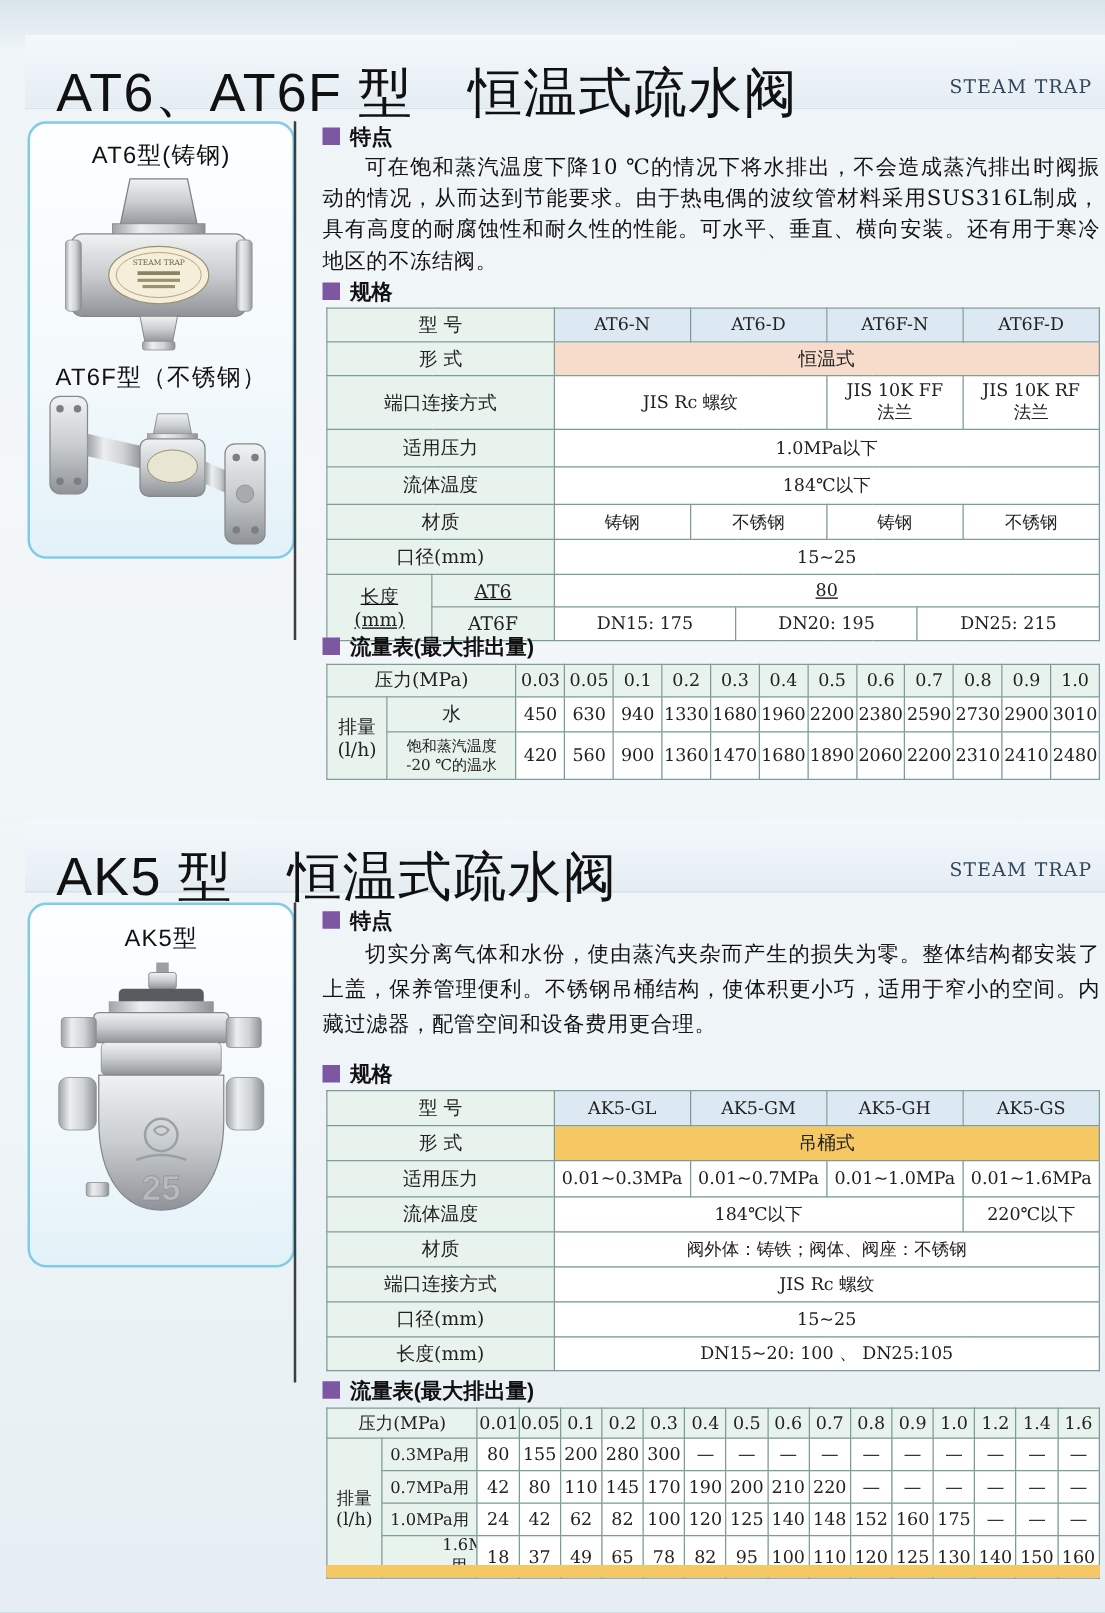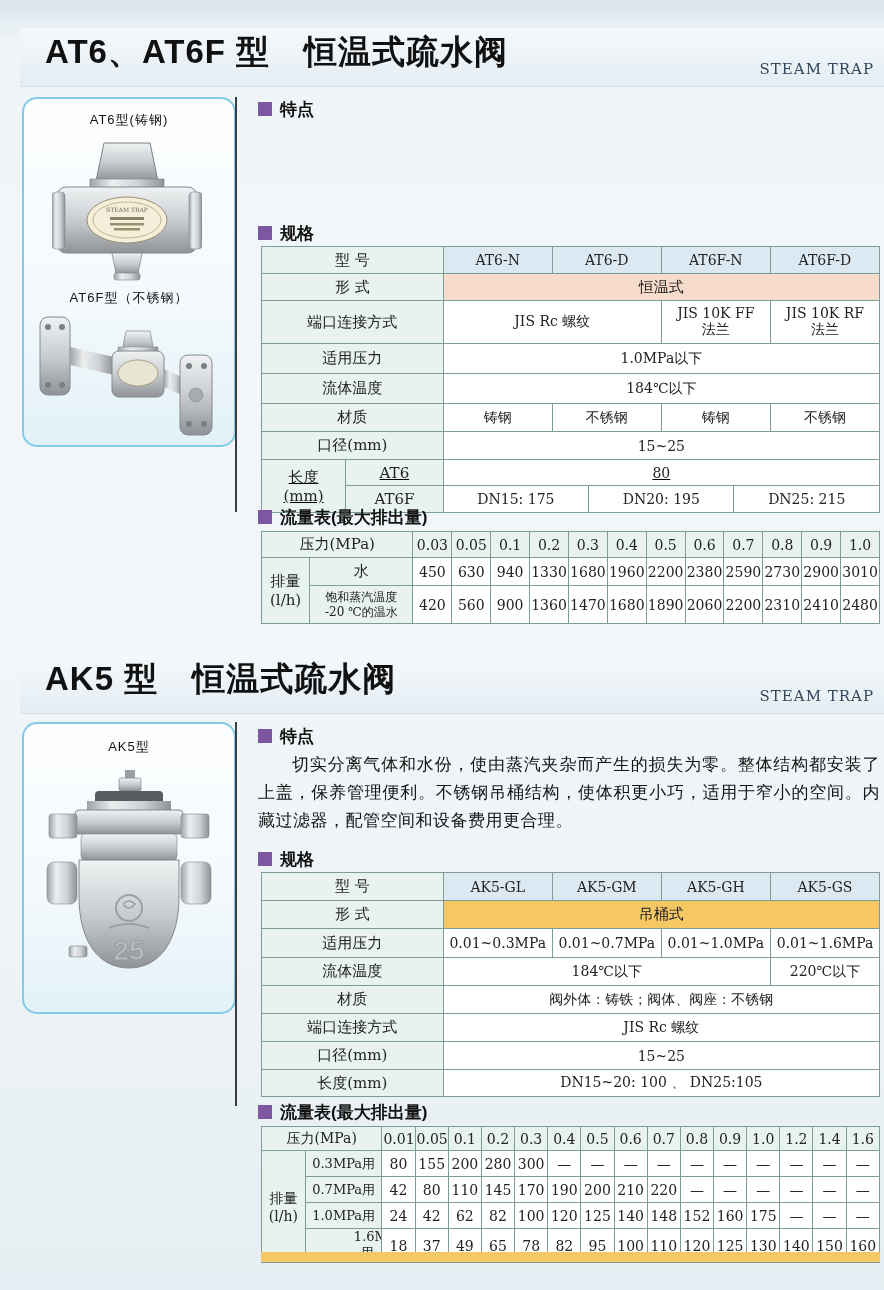--- a/index.html
+++ b/index.html
@@ -13,37 +13,37 @@
     background:linear-gradient(180deg,#d8e4eb 0%,#eef4f7 3%,#f3f7f9 30%,#eef4f7 70%,#e6eef3 100%);
   }
   .abs{position:absolute;}
   
   .titlebar{
     left:20px;width:864px;height:58px;
     background:linear-gradient(180deg,#f4f8fb 0%,#ebf2f7 60%,#e4edf3 100%);
     box-shadow:0 1px 0 rgba(120,150,170,.25);
   }
   .title{
-    position:absolute;left:25px;top:2px;
-    font-size:33px;font-weight:bold;color:#111;letter-spacing:1px;
+    position:absolute;left:25px;top:18px;
+    font-size:43px;font-weight:normal;color:#111;letter-spacing:1px;
     font-family:"Liberation Sans",sans-serif;white-space:nowrap;
   }
   .steamtrap{
     position:absolute;right:10px;bottom:8px;
     font-family:"DejaVu Serif",serif;font-size:15px;color:#33475c;letter-spacing:1px;
   }
   
   .imgbox{
     left:22px;width:210px;
     border:2px solid #82cbe6;border-radius:15px;
     background:linear-gradient(180deg,#fdfeff 0%,#f3f9fc 60%,#e2f1f8 100%);
   }
   .imglabel{
     position:absolute;left:0;width:100%;text-align:center;
-    font-size:13px;color:#111;letter-spacing:1px;font-family:"Liberation Sans",sans-serif;
+    font-size:19px;color:#111;letter-spacing:1px;font-family:"Liberation Sans",sans-serif;
   }
   .vline{width:2px;background:#3a3f44;left:235px;}
   
   .sechead{height:20px;font-size:17px;font-weight:bold;color:#111;line-height:20px;white-space:nowrap;}
   .sq{
     display:inline-block;width:14px;height:14px;background:#7e57a3;
     margin-right:8px;vertical-align:-1px;
   }
   .para{
     font-family:"DejaVu Serif",serif;font-size:17px;line-height:25px;color:#141414;
@@ -127,20 +127,21 @@
       <circle cx="162" cy="84" r="7" fill="#a7abae" stroke="#84888c" stroke-width=".6"></circle>
     </svg>
   </div>
 
   <div class="abs vline" style="top:97px;height:415px;"></div>
 
   <div class="abs sechead" style="left:258px;top:100px;">
     <span class="sq"></span><span>特点</span>
   </div>
 
+  <div class="abs para" style="left:258px;top:122px;width:622px;">可在饱和蒸汽温度下降10 ℃的情况下将水排出，不会造成蒸汽排出时阀振动的情况，从而达到节能要求。由于热电偶的波纹管材料采用SUS316L制成，具有高度的耐腐蚀性和耐久性的性能。可水平、垂直、横向安装。还有用于寒冷地区的不冻结阀。</div>
 
   <div class="abs sechead" style="left:258px;top:224px;">
     <span class="sq"></span><span>规格</span>
   </div>
 
   <table class="abs" style="left:261px;top:246px;width:619px;">
     <colgroup>
       <col style="width:13.6%">
         <col style="width:15.8%">
       <col style="width:5.883%">

